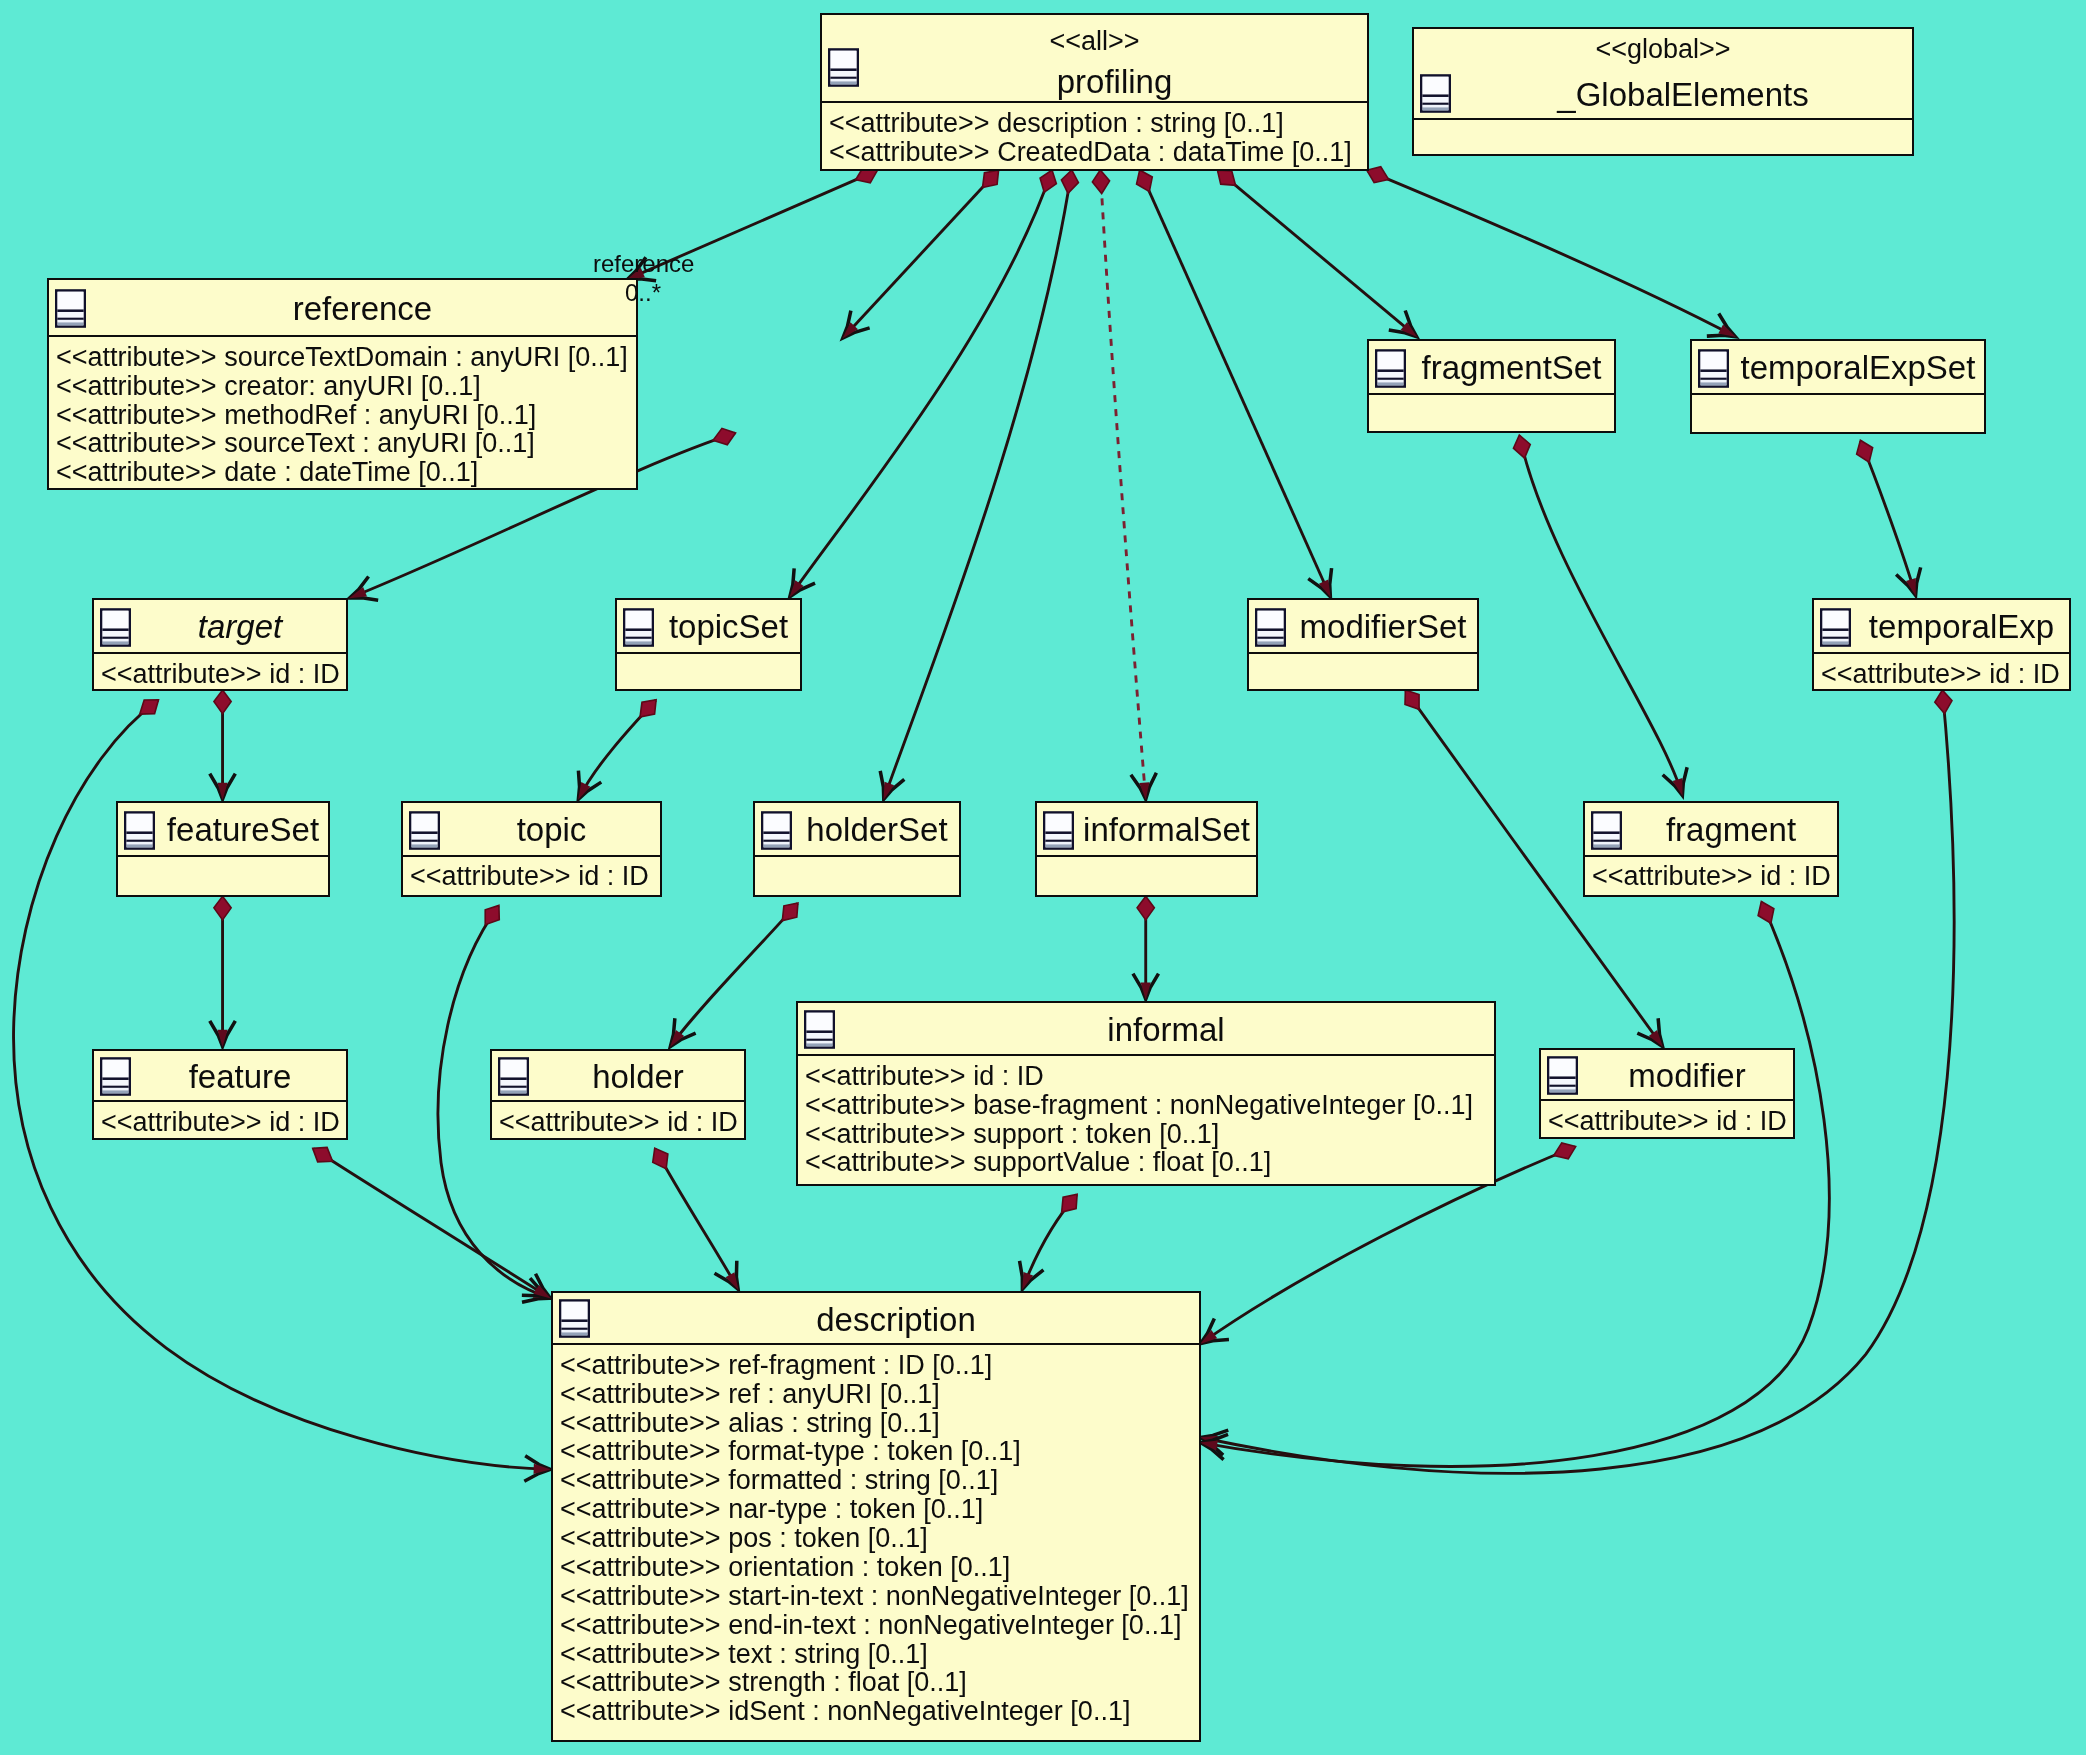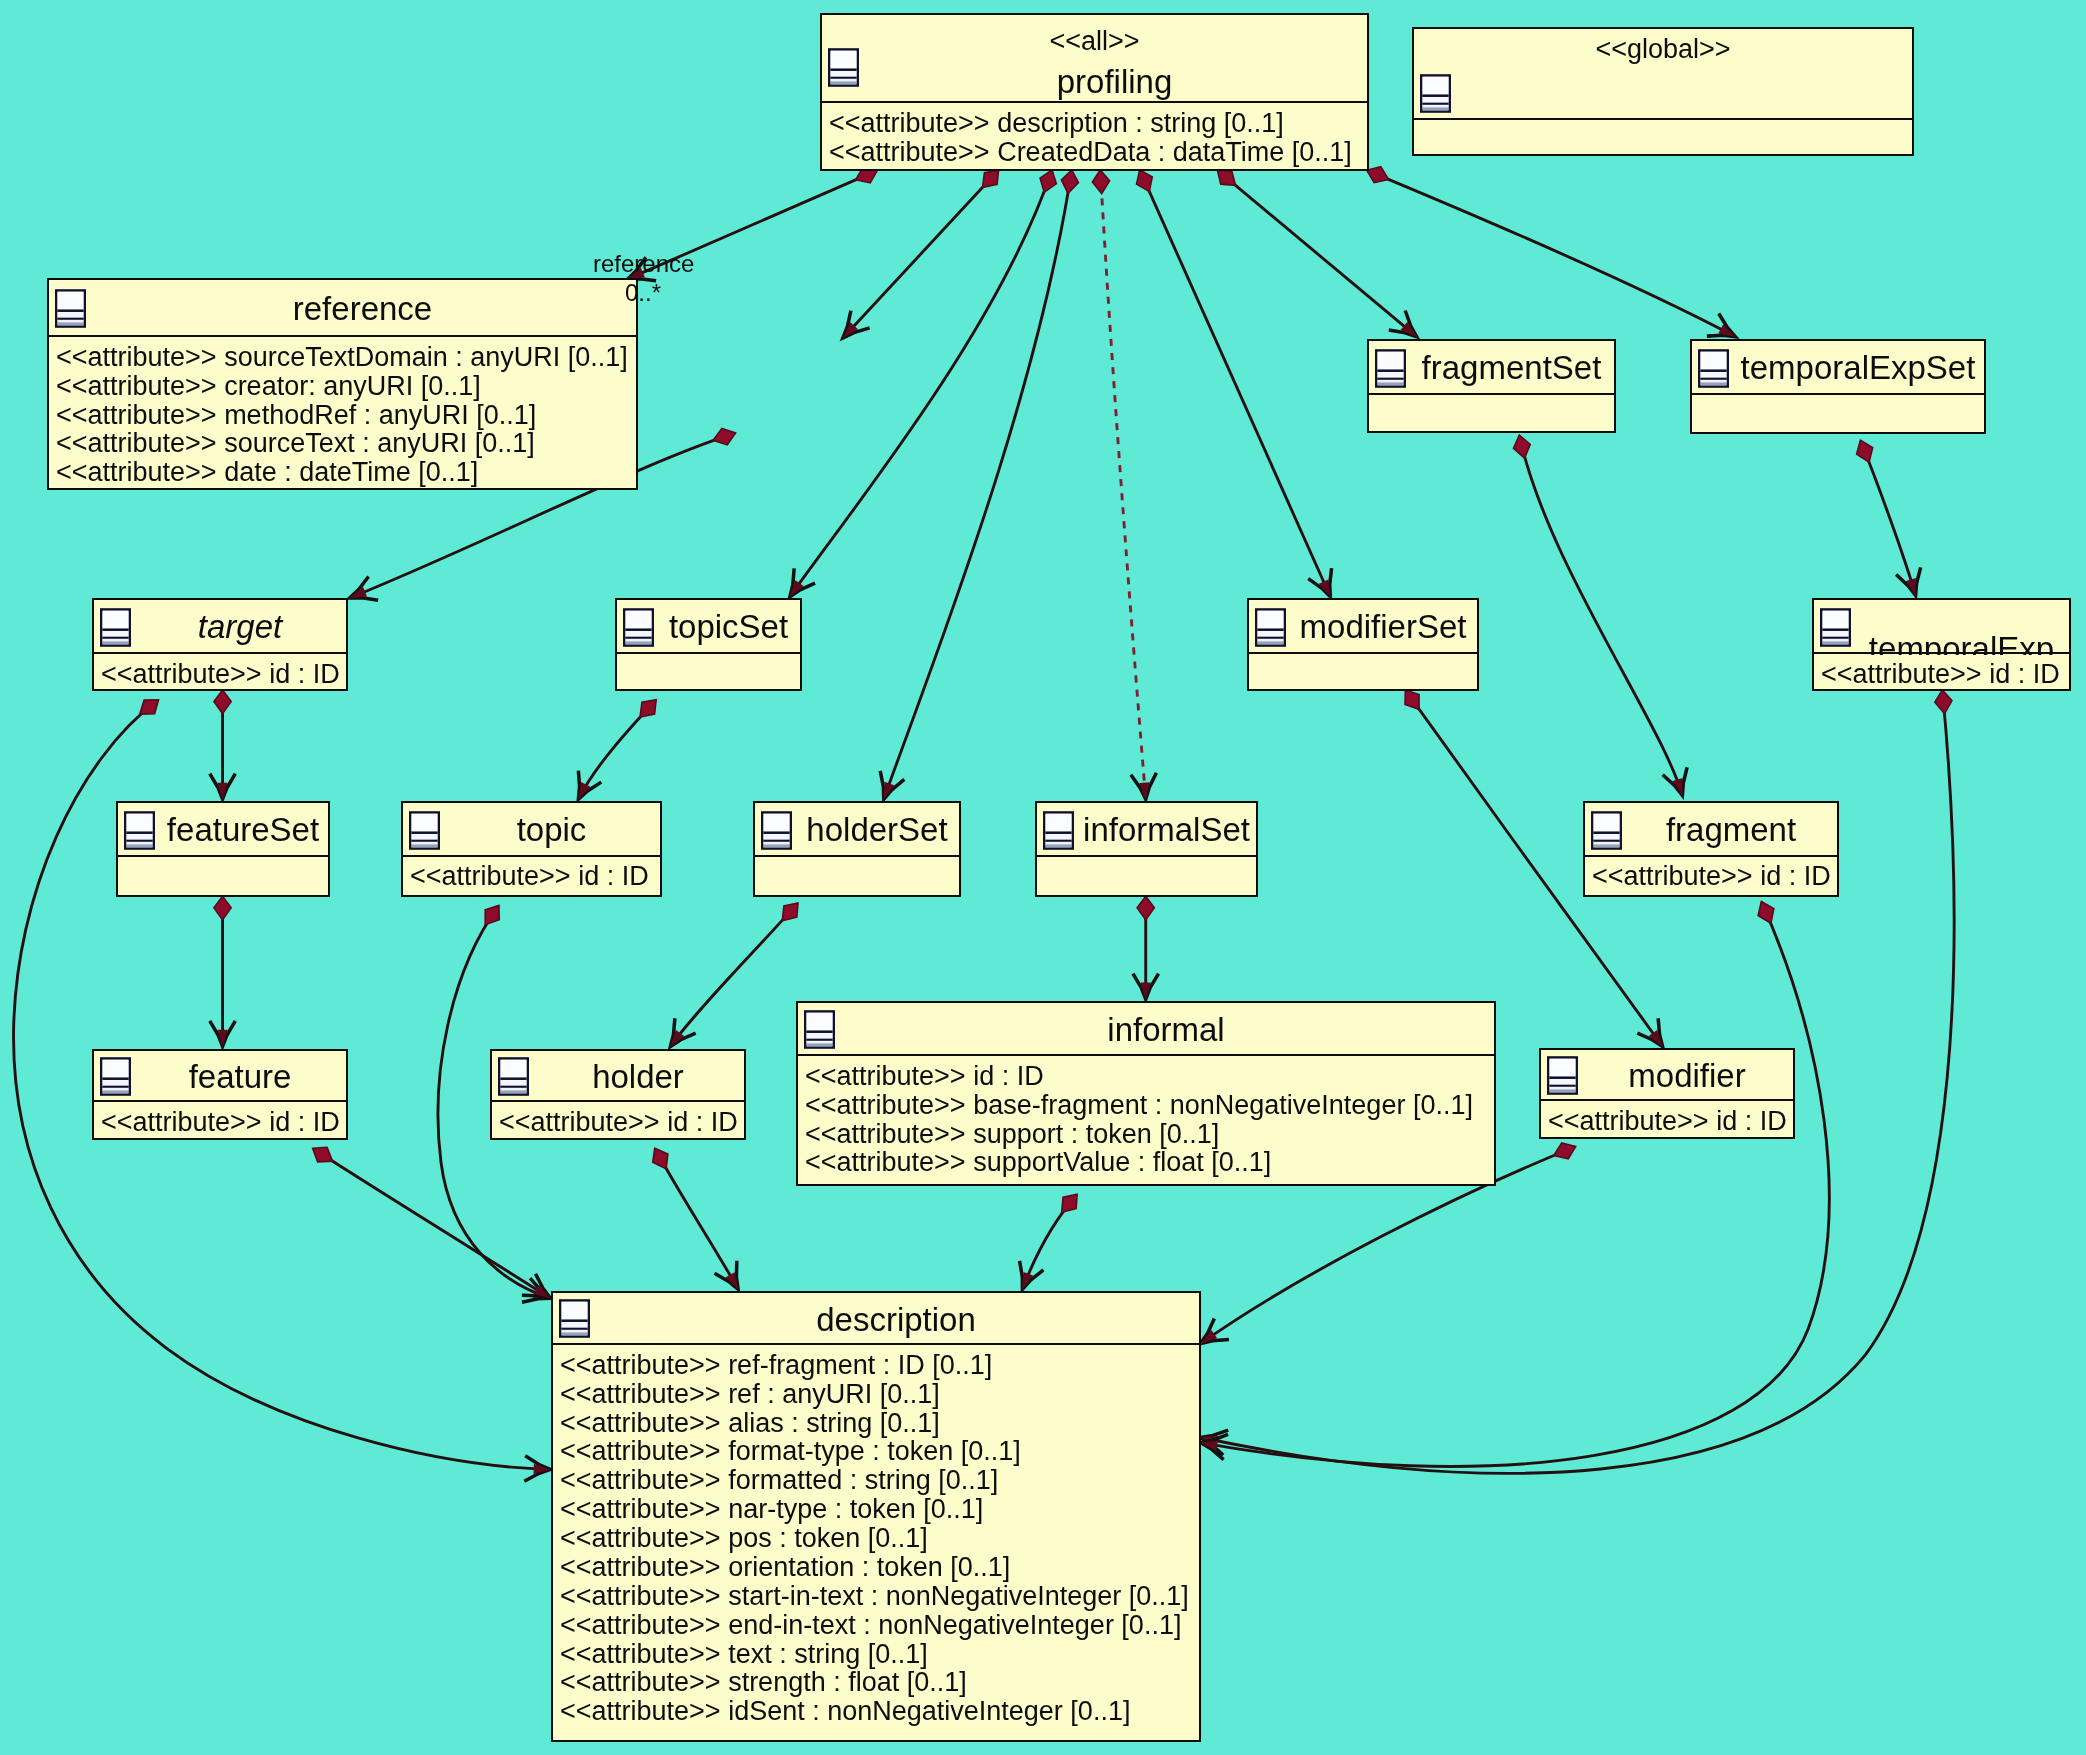--- a/index.html
+++ b/index.html
@@ -246,20 +246,21 @@
     <div class="stereo" style="top:7px;">&lt;&lt;global&gt;&gt;</div>
     <svg class="eicon" viewBox="0 0 49 61" style="left:5.8px;top:45px;">
           <rect x="2" y="2" width="45" height="57" fill="#f7f9fe" stroke="#11112b" stroke-width="4"></rect>
           <rect x="4" y="4" width="41" height="28" fill="#fbfcff"></rect>
           <rect x="4" y="32" width="41" height="4" fill="#11112b"></rect>
           <rect x="4" y="36" width="41" height="9" fill="#f4f7fd"></rect>
           <rect x="4" y="45" width="41" height="3.5" fill="#11112b"></rect>
           <rect x="4" y="48.5" width="41" height="4" fill="#eef3fb"></rect>
           <rect x="4" y="52.5" width="41" height="5" fill="#93a2b8"></rect>
         </svg>
+    <div class="cname" style="top:49px;left:40px;">_GlobalElements</div>
   </div>
 </div>
 <div class="umlbox" style="left:47px;top:278px;width:591px;height:212px;">
   <div class="hdr" style="height:57px;">
     <svg class="eicon" viewBox="0 0 49 61" style="left:5.8px;top:9px;">
           <rect x="2" y="2" width="45" height="57" fill="#f7f9fe" stroke="#11112b" stroke-width="4"></rect>
           <rect x="4" y="4" width="41" height="28" fill="#fbfcff"></rect>
           <rect x="4" y="32" width="41" height="4" fill="#11112b"></rect>
           <rect x="4" y="36" width="41" height="9" fill="#f4f7fd"></rect>
           <rect x="4" y="45" width="41" height="3.5" fill="#11112b"></rect>
@@ -361,21 +362,21 @@
   <div class="hdr" style="height:54px;">
     <svg class="eicon" viewBox="0 0 49 61" style="left:5.8px;top:7.7px;">
           <rect x="2" y="2" width="45" height="57" fill="#f7f9fe" stroke="#11112b" stroke-width="4"></rect>
           <rect x="4" y="4" width="41" height="28" fill="#fbfcff"></rect>
           <rect x="4" y="32" width="41" height="4" fill="#11112b"></rect>
           <rect x="4" y="36" width="41" height="9" fill="#f4f7fd"></rect>
           <rect x="4" y="45" width="41" height="3.5" fill="#11112b"></rect>
           <rect x="4" y="48.5" width="41" height="4" fill="#eef3fb"></rect>
           <rect x="4" y="52.5" width="41" height="5" fill="#93a2b8"></rect>
         </svg>
-    <div class="cname" style="top:10.2px;left:40px;margin-top:22px;">temporalExp</div>
+    <div class="cname" style="top:10.2px;left:40px;">temporalExp</div>
   </div>
   <div class="bdy" style="height:34px;">
     <div class="attr" style="left:7px;top:5.8px;">&lt;&lt;attribute&gt;&gt; id : ID</div>
   </div>
 </div>
 <div class="umlbox" style="left:116px;top:801px;width:214px;height:96px;">
   <div class="hdr" style="height:54px;">
     <svg class="eicon" viewBox="0 0 49 61" style="left:5.8px;top:7.7px;">
           <rect x="2" y="2" width="45" height="57" fill="#f7f9fe" stroke="#11112b" stroke-width="4"></rect>
           <rect x="4" y="4" width="41" height="28" fill="#fbfcff"></rect>

